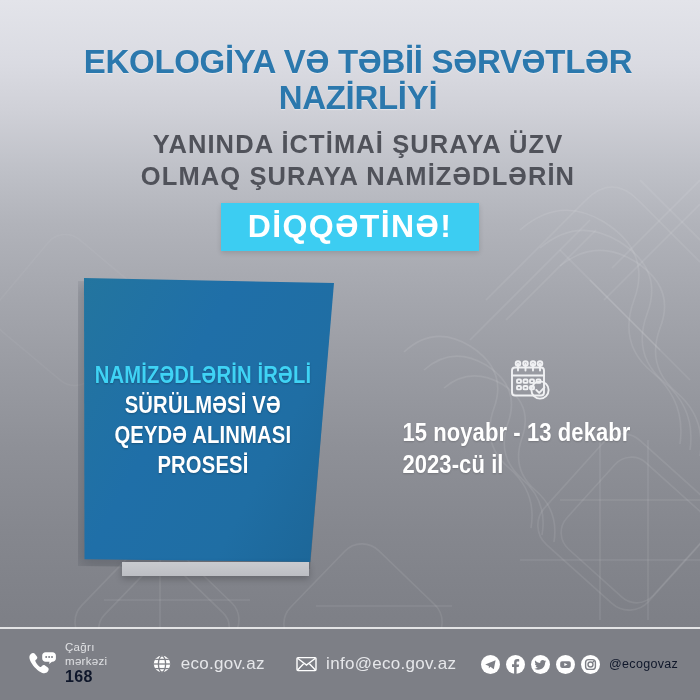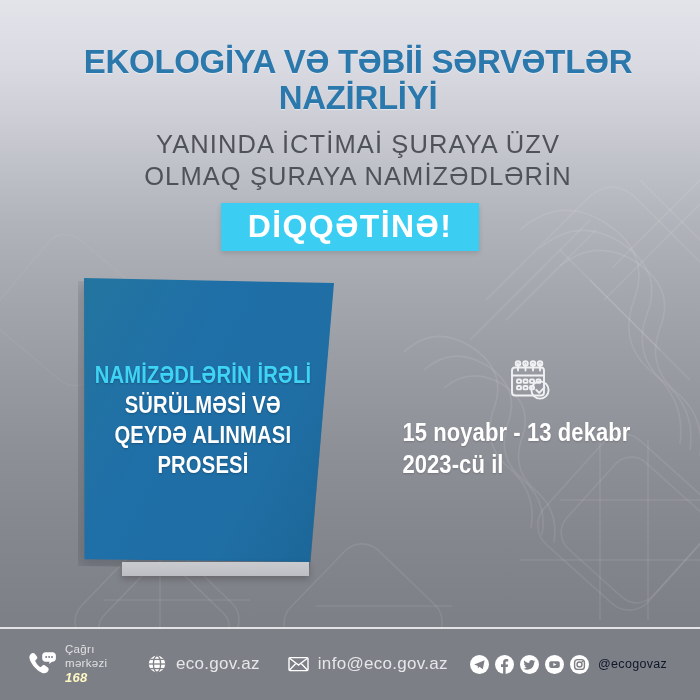--- a/index.html
+++ b/index.html
@@ -46,21 +46,21 @@
     letter-spacing:-.3px;
     padding:0 58px;
     text-shadow:0 1px 1px rgba(255,255,255,.45);
   }
   .title-sub {
     margin-top:11px;
     color:#50525a;
     font-size:25.5px;
     line-height:1.26;
     letter-spacing:1.1px;
-    font-weight:400;
+    font-weight:700;
   }
 
   
   .badge-wrap {
     position:absolute; top:203px; left:0; right:0;
     display:flex; justify-content:center;
   }
   .badge {
     background:#3ccdf2;
     color:#ffffff;
@@ -140,27 +140,27 @@
 
   
   .footer-rule {
     position:absolute; left:0; right:0; top:627px;
     height:1.5px; background:rgba(255,255,255,.78);
   }
   .footer {
     position:absolute; left:0; right:0; top:628.5px; height:71.5px;
     background:#7d7f86;
     display:flex; align-items:center;
-    padding:0 33px 0 28px;
+    padding:0 22px 0 28px;
   }
   .f-item { display:flex; align-items:center; color:#e9eaec; }
   .f-icon { flex:0 0 auto; display:flex; align-items:center; }
   .f-text { margin-left:9px; line-height:1.18; }
   .f-label { font-size:11.5px; letter-spacing:.3px; color:#dfe0e3; }
-  .f-value { font-size:13px; font-weight:bold; color:#fef9c3; letter-spacing:.3px;font-style:italic; }
+  .f-value { font-size:16px; font-weight:bold; color:#0f172a; letter-spacing:.3px; }
   .f-single { font-size:17px; letter-spacing:.3px; color:#e6e7ea;text-align:right; }
   .sp-a { width:82px; } .sp-b { width:58px; } .sp-c { width:46px; }
   .social { display:flex; align-items:center; gap:6px; }
   .social-handle { margin-left:9px; font-size:12.5px; color:#0f172a; letter-spacing:.3px; }
 </style>
 </head>
 <body>
 
 <div id="poster">
 

